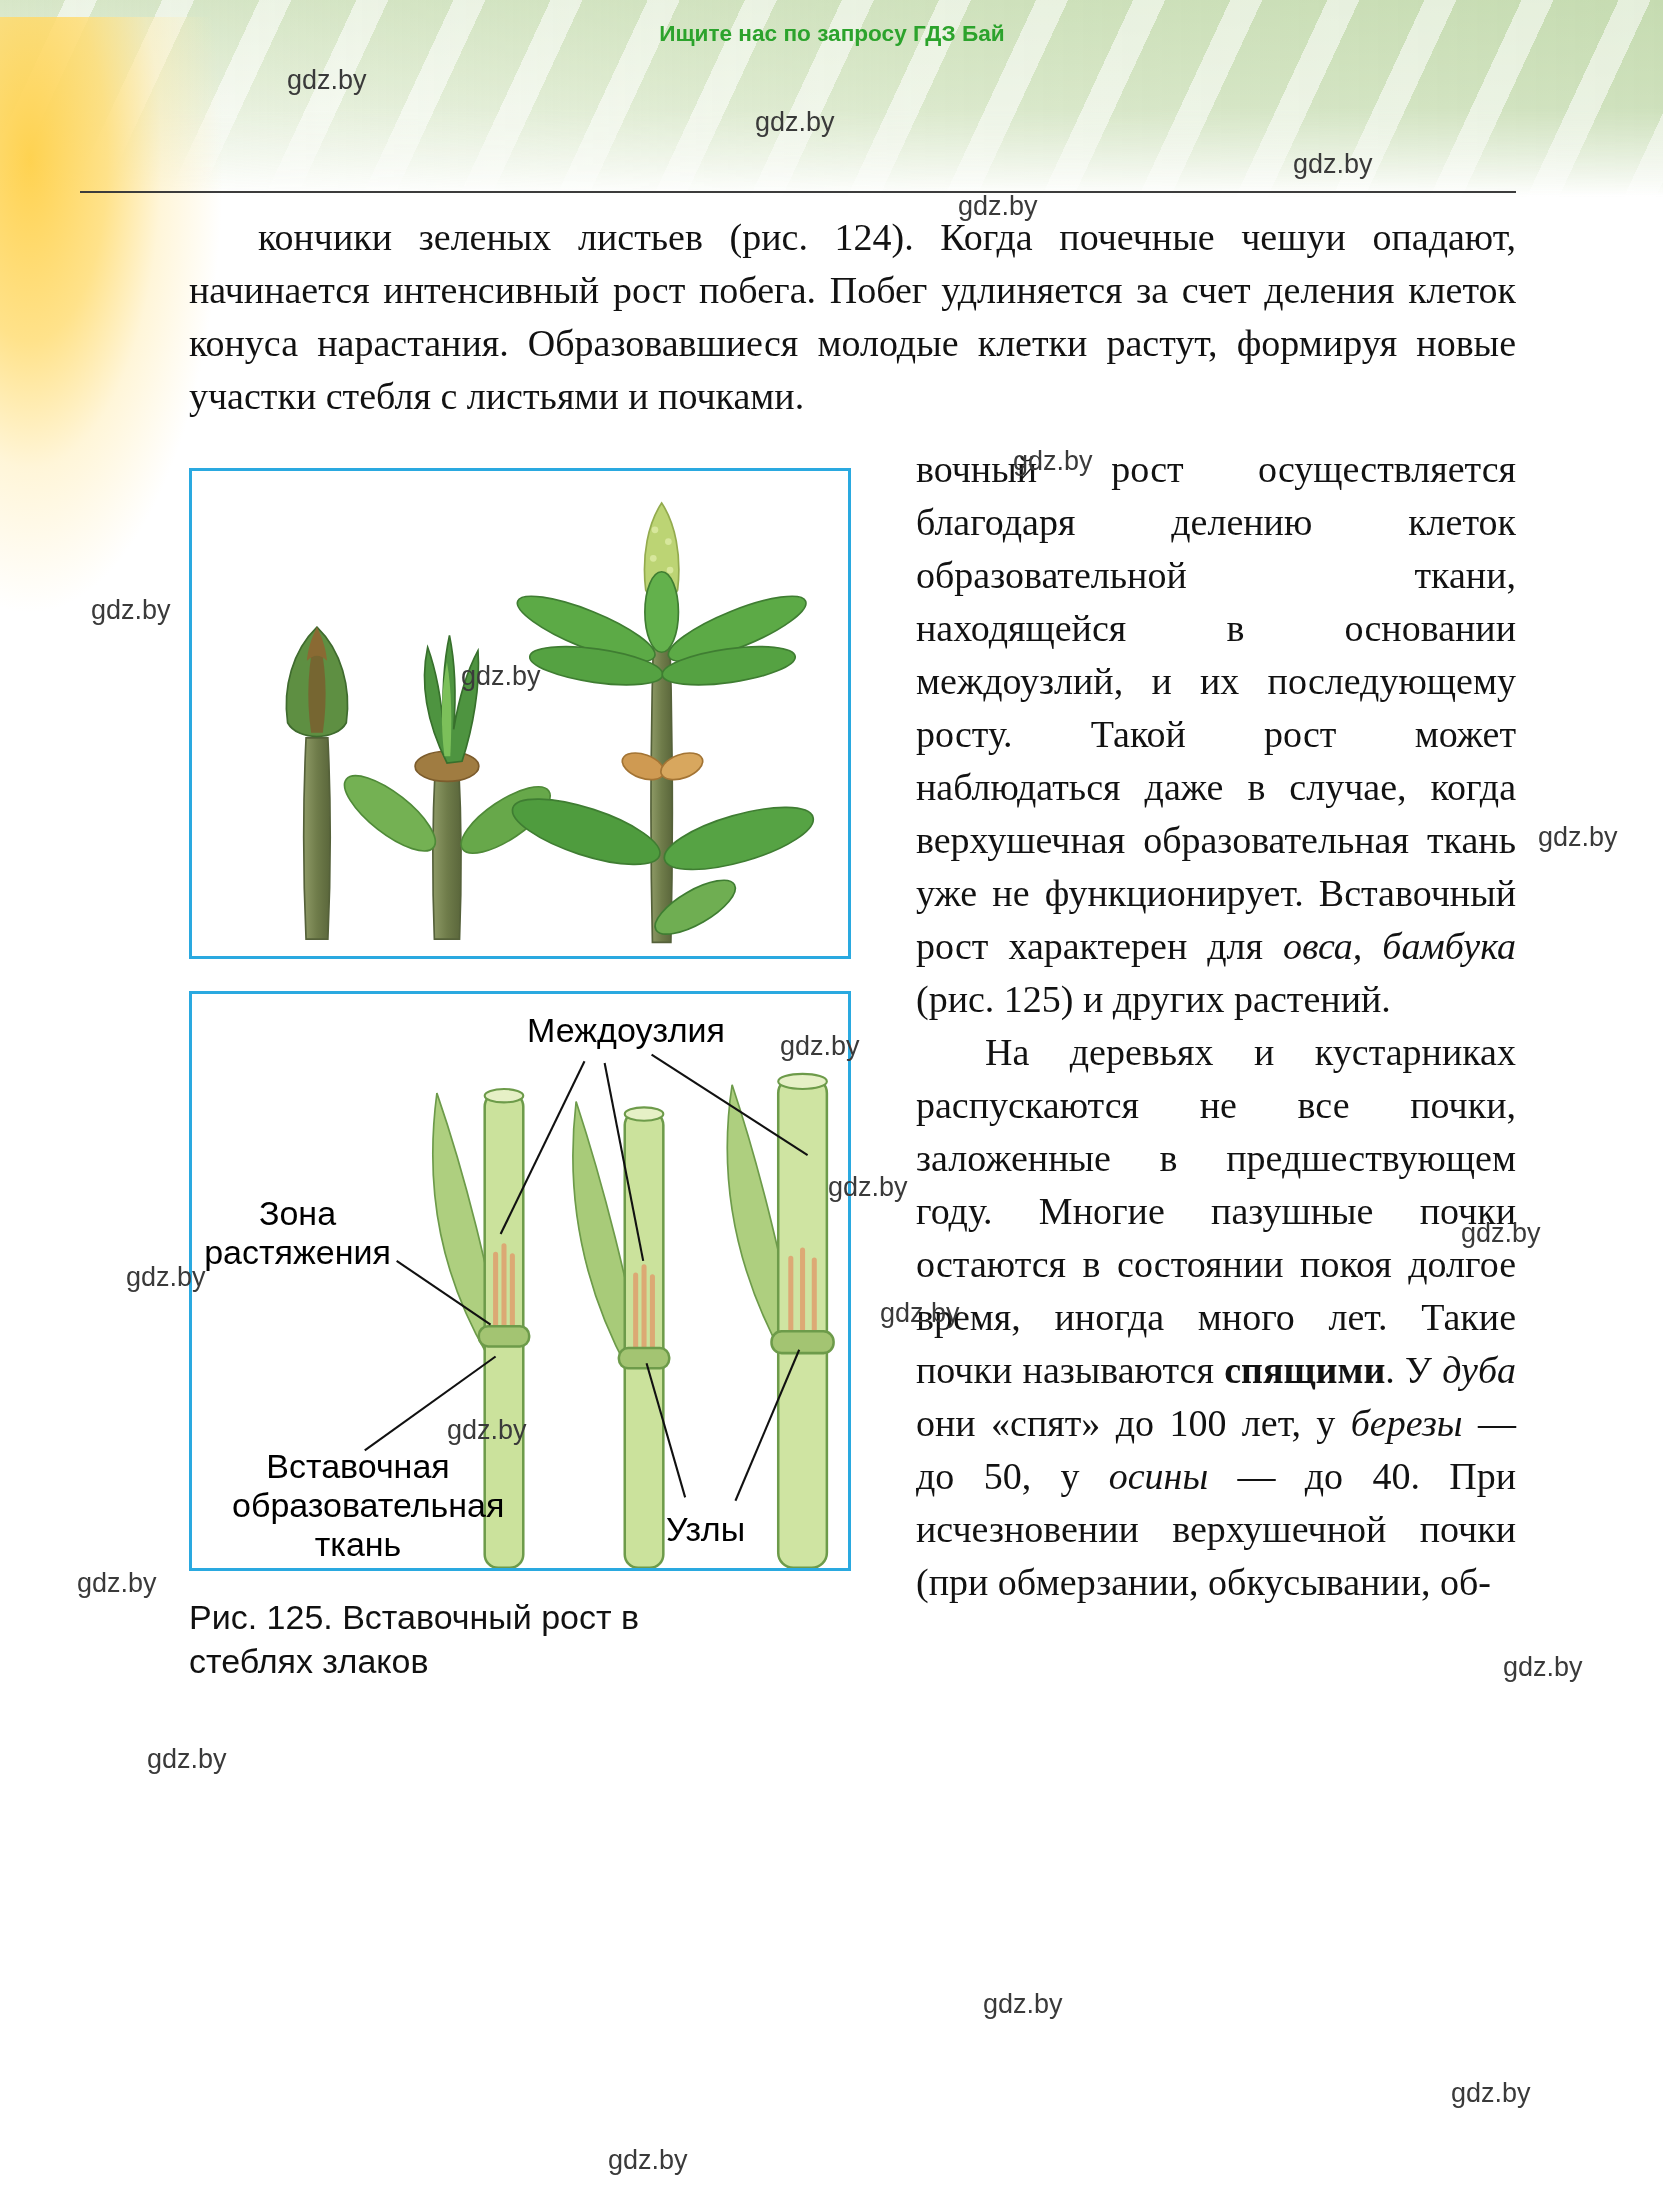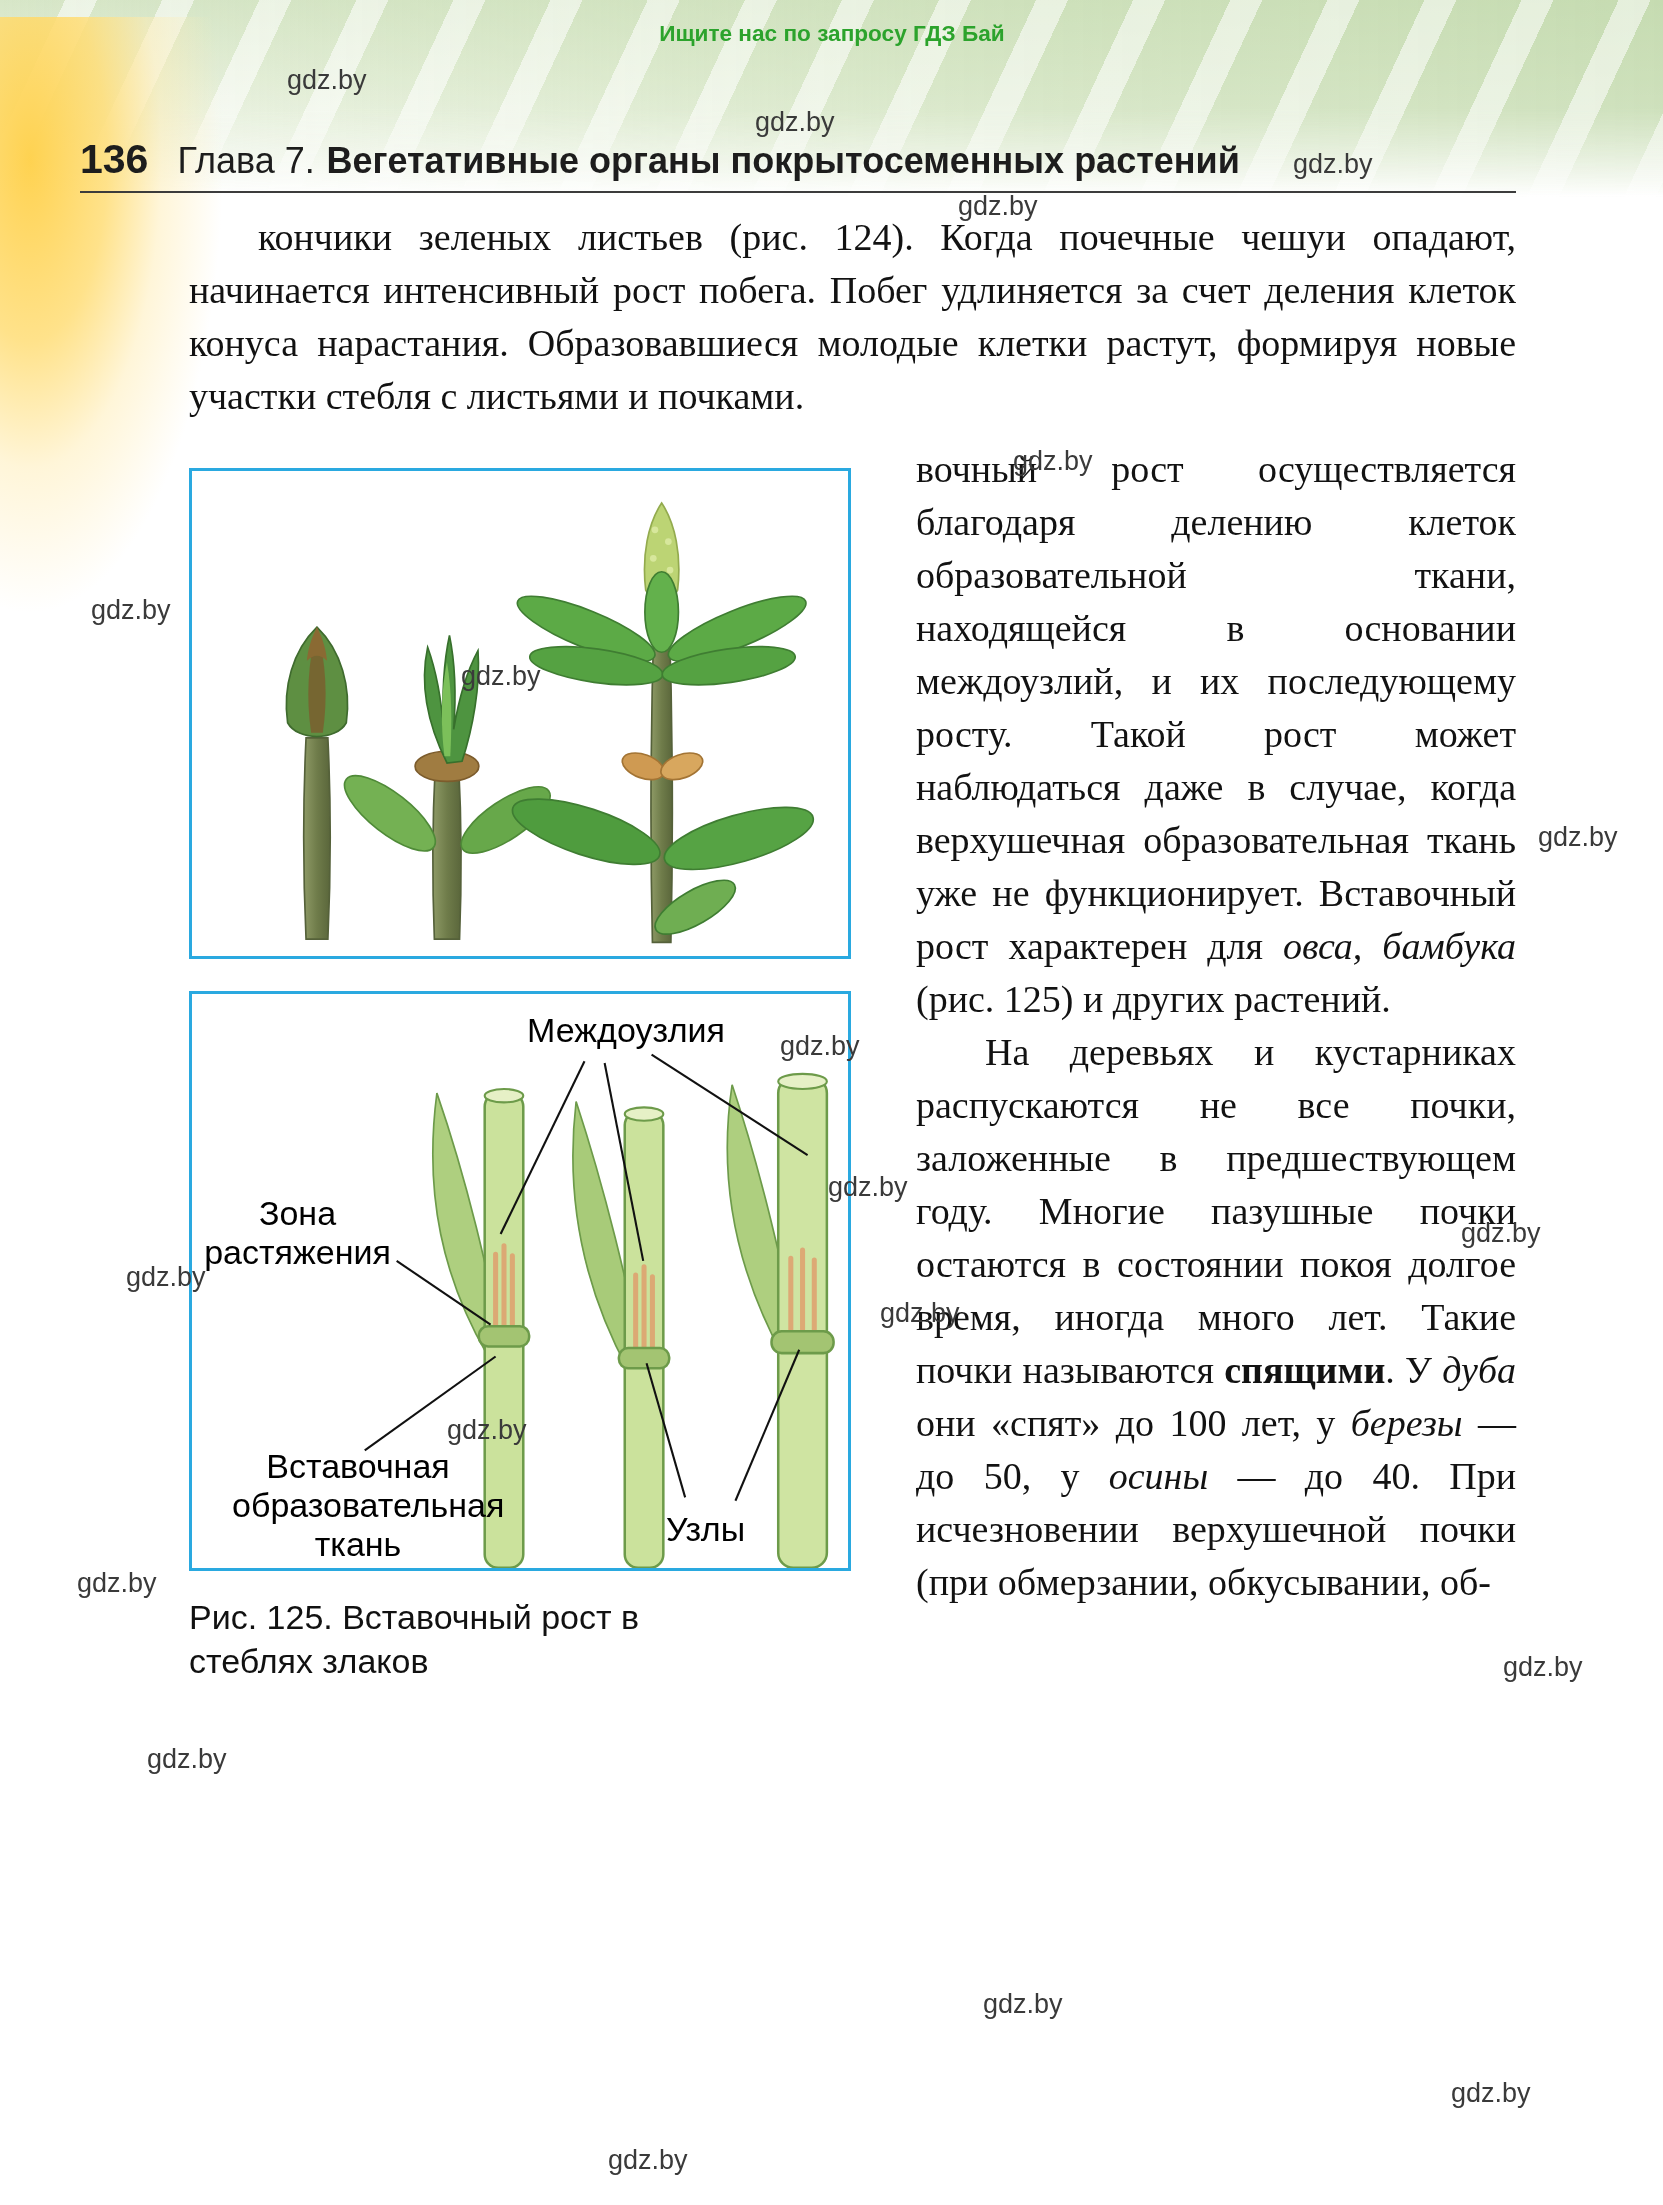--- a/index.html
+++ b/index.html
@@ -77,26 +77,20 @@
 <body>
 
 <div id="page">
 
   <div class="top-band"></div>
   <div class="top-band-streaks"></div>
   <div class="yellow-band"></div>
 
   <div class="banner">Ищите нас по запросу ГДЗ Бай</div>
 
-  <div class="header">
-    <span class="page-number">136</span>
-    <span class="chapter">
-      <span class="prefix">Глава 7.</span><span class="title">Вегетативные органы покрытосеменных растений</span>
-    </span>
-  </div>
   <div class="header-rule"></div>
 
   <div class="content">
     <p class="indent"><span>кончики зеленых листьев (рис. 124). Когда почечные чешуи опадают, начинается интенсивный рост побега. Побег удлиняется за счет деления клеток конуса нарастания. Образовавшиеся молодые клетки растут, формируя новые участки стебля с листьями и почками.</span></p>
 
     <div class="cols">
       <div class="left-col">
 
         <div class="figure-box fig124">
           <svg width="655" height="485" viewBox="0 0 781 578">

